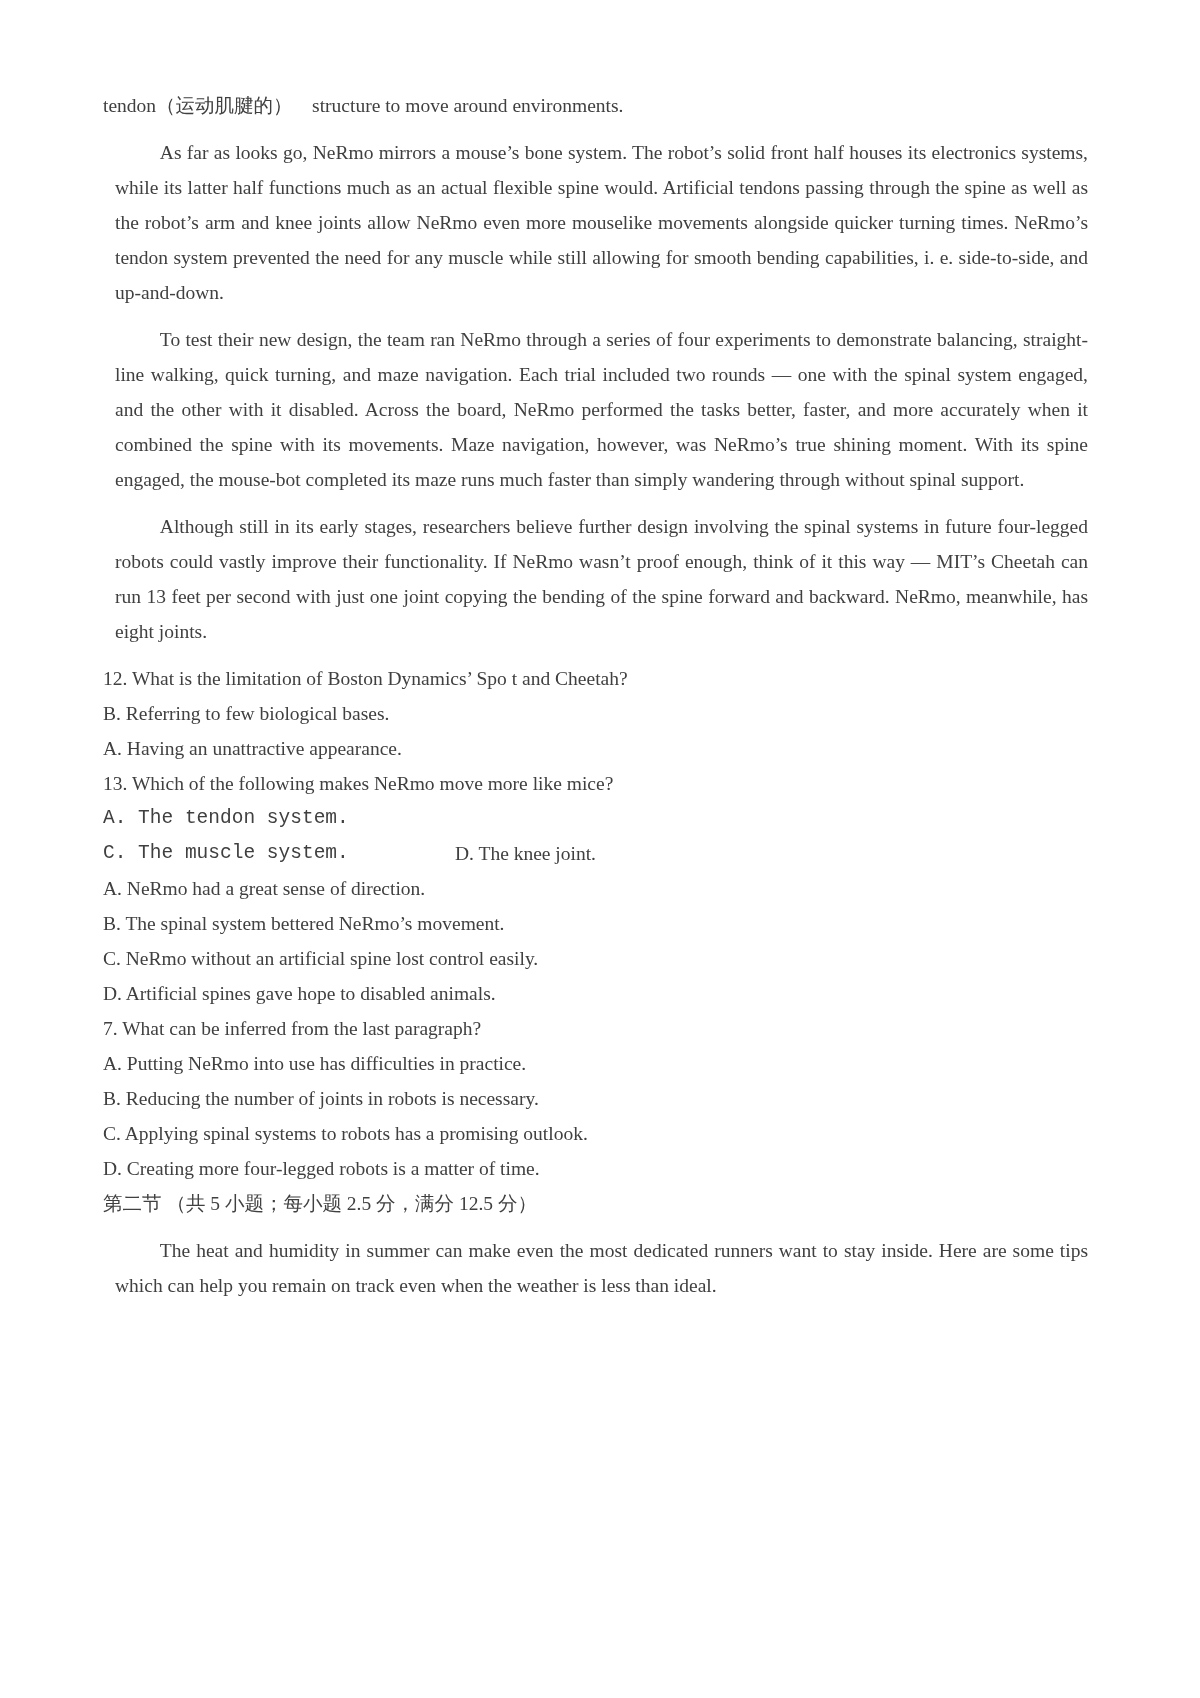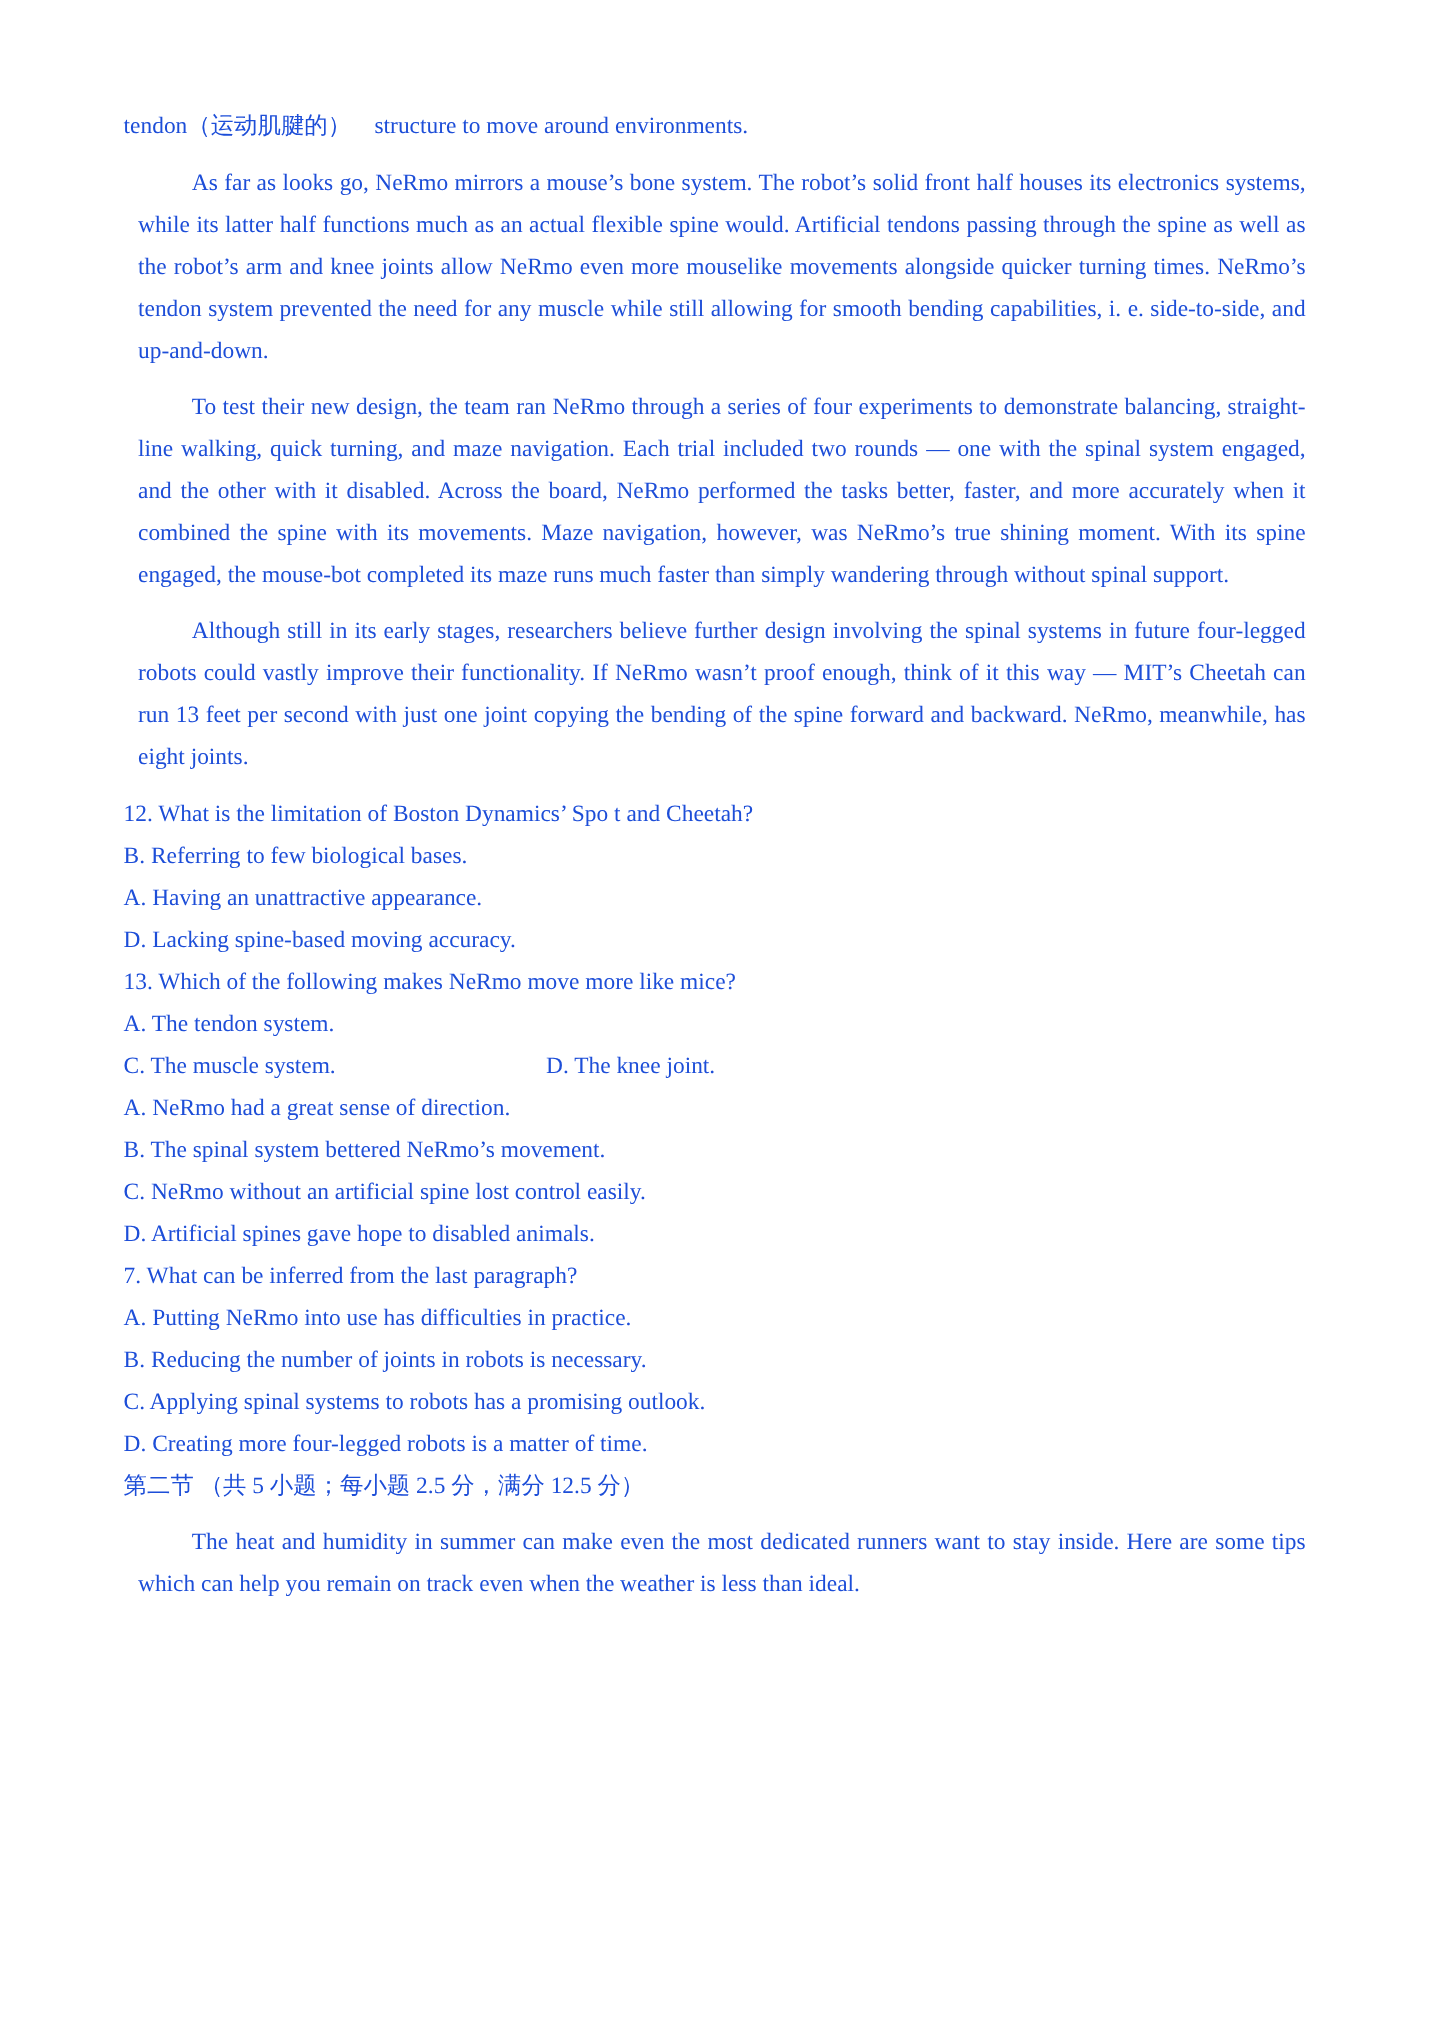--- a/index.html
+++ b/index.html
@@ -10,40 +10,41 @@
   .page {
     position: relative;
     width: 1200px;
     min-height: 1698px;
     box-sizing: border-box;
     padding: 88px 100px 60px 103px;
     background: #ffffff;
     font-family: "Liberation Serif", serif;
     font-size: 19.5px;
     line-height: 35px;
-    color: #1d4ed8;
+    color: #404040;
     border-radius: 31px;
   }
   .para {
     margin: 12px;
     text-align: justify;
     text-indent: 2.3em;
   }
   .line {
     margin: 0;
     white-space: pre-wrap;
   }
   .cols {
     display: flex;
     margin: 0;
   }
   .col-left {
     display: inline-block;
     width: 352px;
     flex: 0 0 352px;
+    font-family: Liberation Mono, monospace;
   }
   .col-right {
     display: inline-block;
     flex: 1 1 auto;
   }
 </style>
 </head>
 <body>
 
 <div class="page">
@@ -53,21 +54,20 @@
   <p class="para">As far as looks go, NeRmo mirrors a mouse’s bone system. The robot’s solid front half houses its electronics systems, while its latter half functions much as an actual flexible spine would. Artificial tendons passing through the spine as well as the robot’s arm and knee joints allow NeRmo even more mouselike movements alongside quicker turning times. NeRmo’s tendon system prevented the need for any muscle while still allowing for smooth bending capabilities, i. e. side-to-side, and up-and-down.</p>
 
   <p class="para">To test their new design, the team ran NeRmo through a series of four experiments to demonstrate balancing, straight-line walking, quick turning, and maze navigation. Each trial included two rounds  —  one with the spinal system engaged, and the other with it disabled. Across the board, NeRmo performed the tasks better, faster, and more accurately when it combined the spine with its movements. Maze navigation, however, was NeRmo’s true shining moment. With its spine engaged, the mouse-bot completed its maze runs much faster than simply wandering through without spinal support.</p>
 
   <p class="para">Although still in its early stages, researchers believe further design involving the spinal systems in future four-legged robots could vastly improve their functionality. If NeRmo wasn’t proof enough, think of it this way  — MIT’s Cheetah can run 13 feet per second with just one joint copying the bending of the spine forward and backward. NeRmo, meanwhile, has eight joints.</p>
 
   <div class="question">
     <p class="line">12. What is the limitation of Boston Dynamics’ Spo t and Cheetah?</p>
     <p class="line">B. Referring to few biological bases.</p>
     <p class="line">A. Having an unattractive appearance.</p>
-    <p class="line">D. Lacking spine-based moving accuracy.</p>
   </div>
 
   <div class="question">
     <p class="line">13. Which of the following makes NeRmo move more like mice?</p>
     <p class="cols">
       <span class="col-left">A. The tendon system.</span>
     </p>
     <p class="cols">
       <span class="col-left">C. The muscle system.</span>
       <span class="col-right">D. The knee joint.</span>

